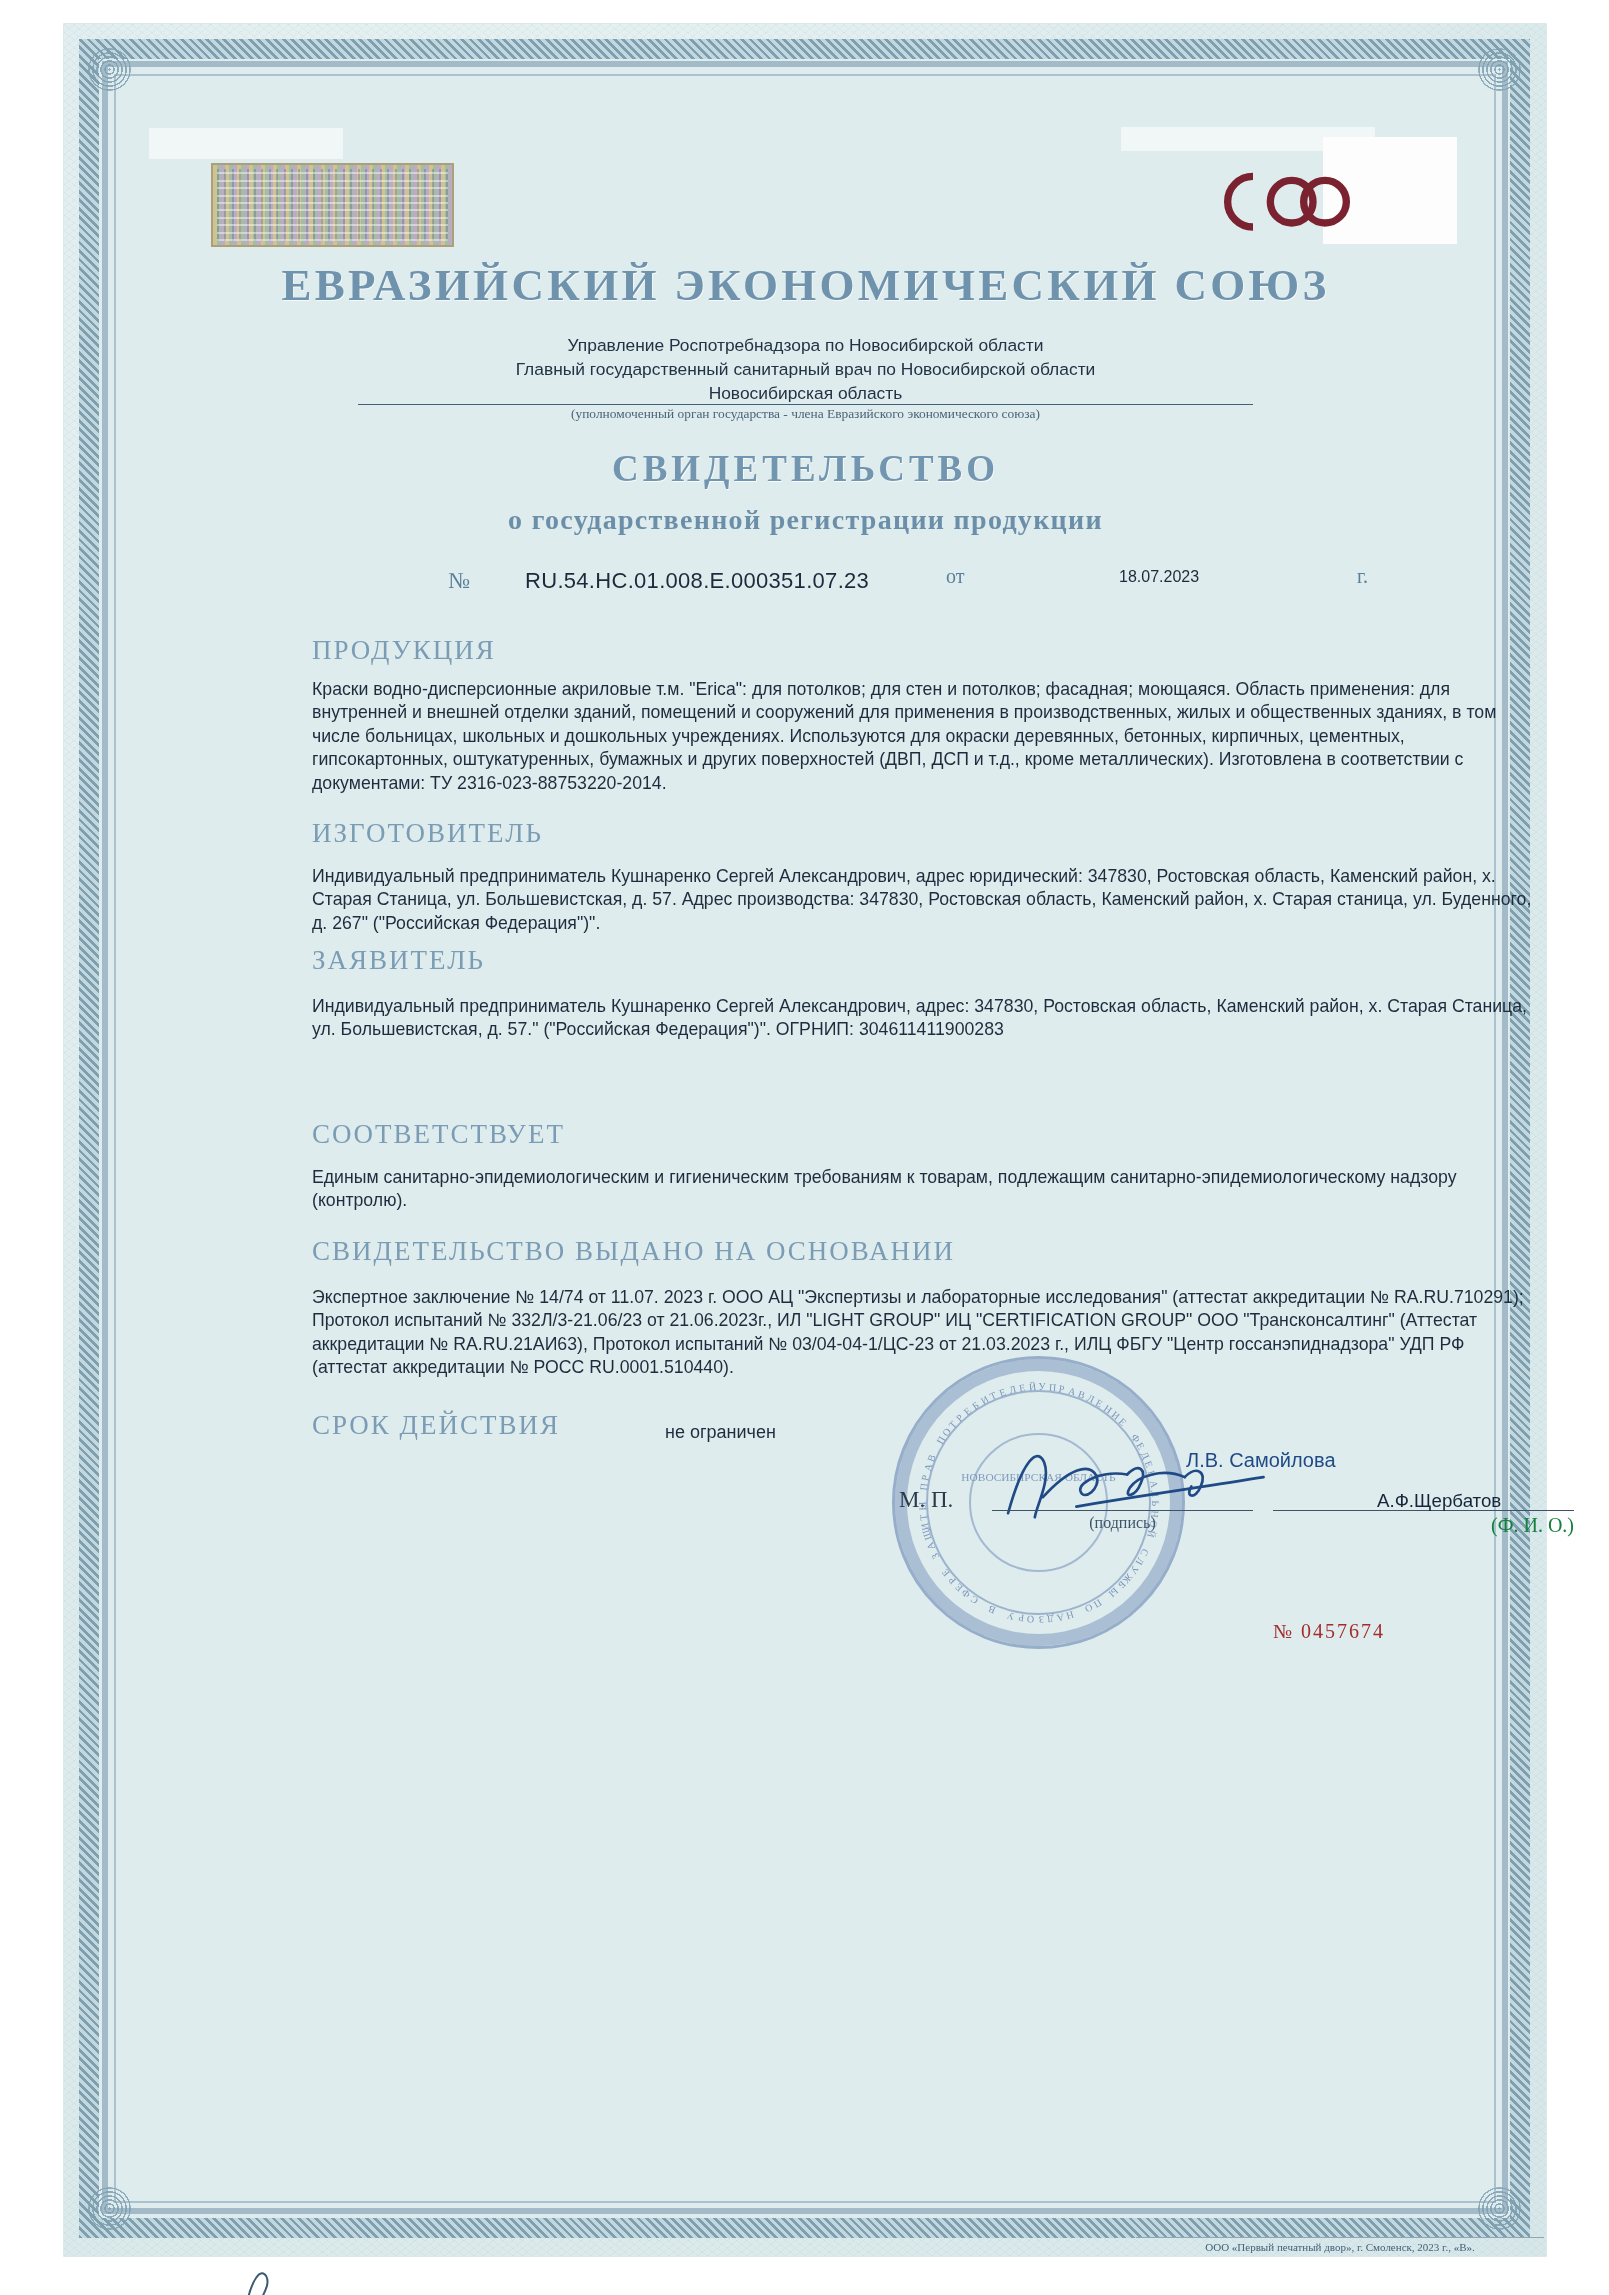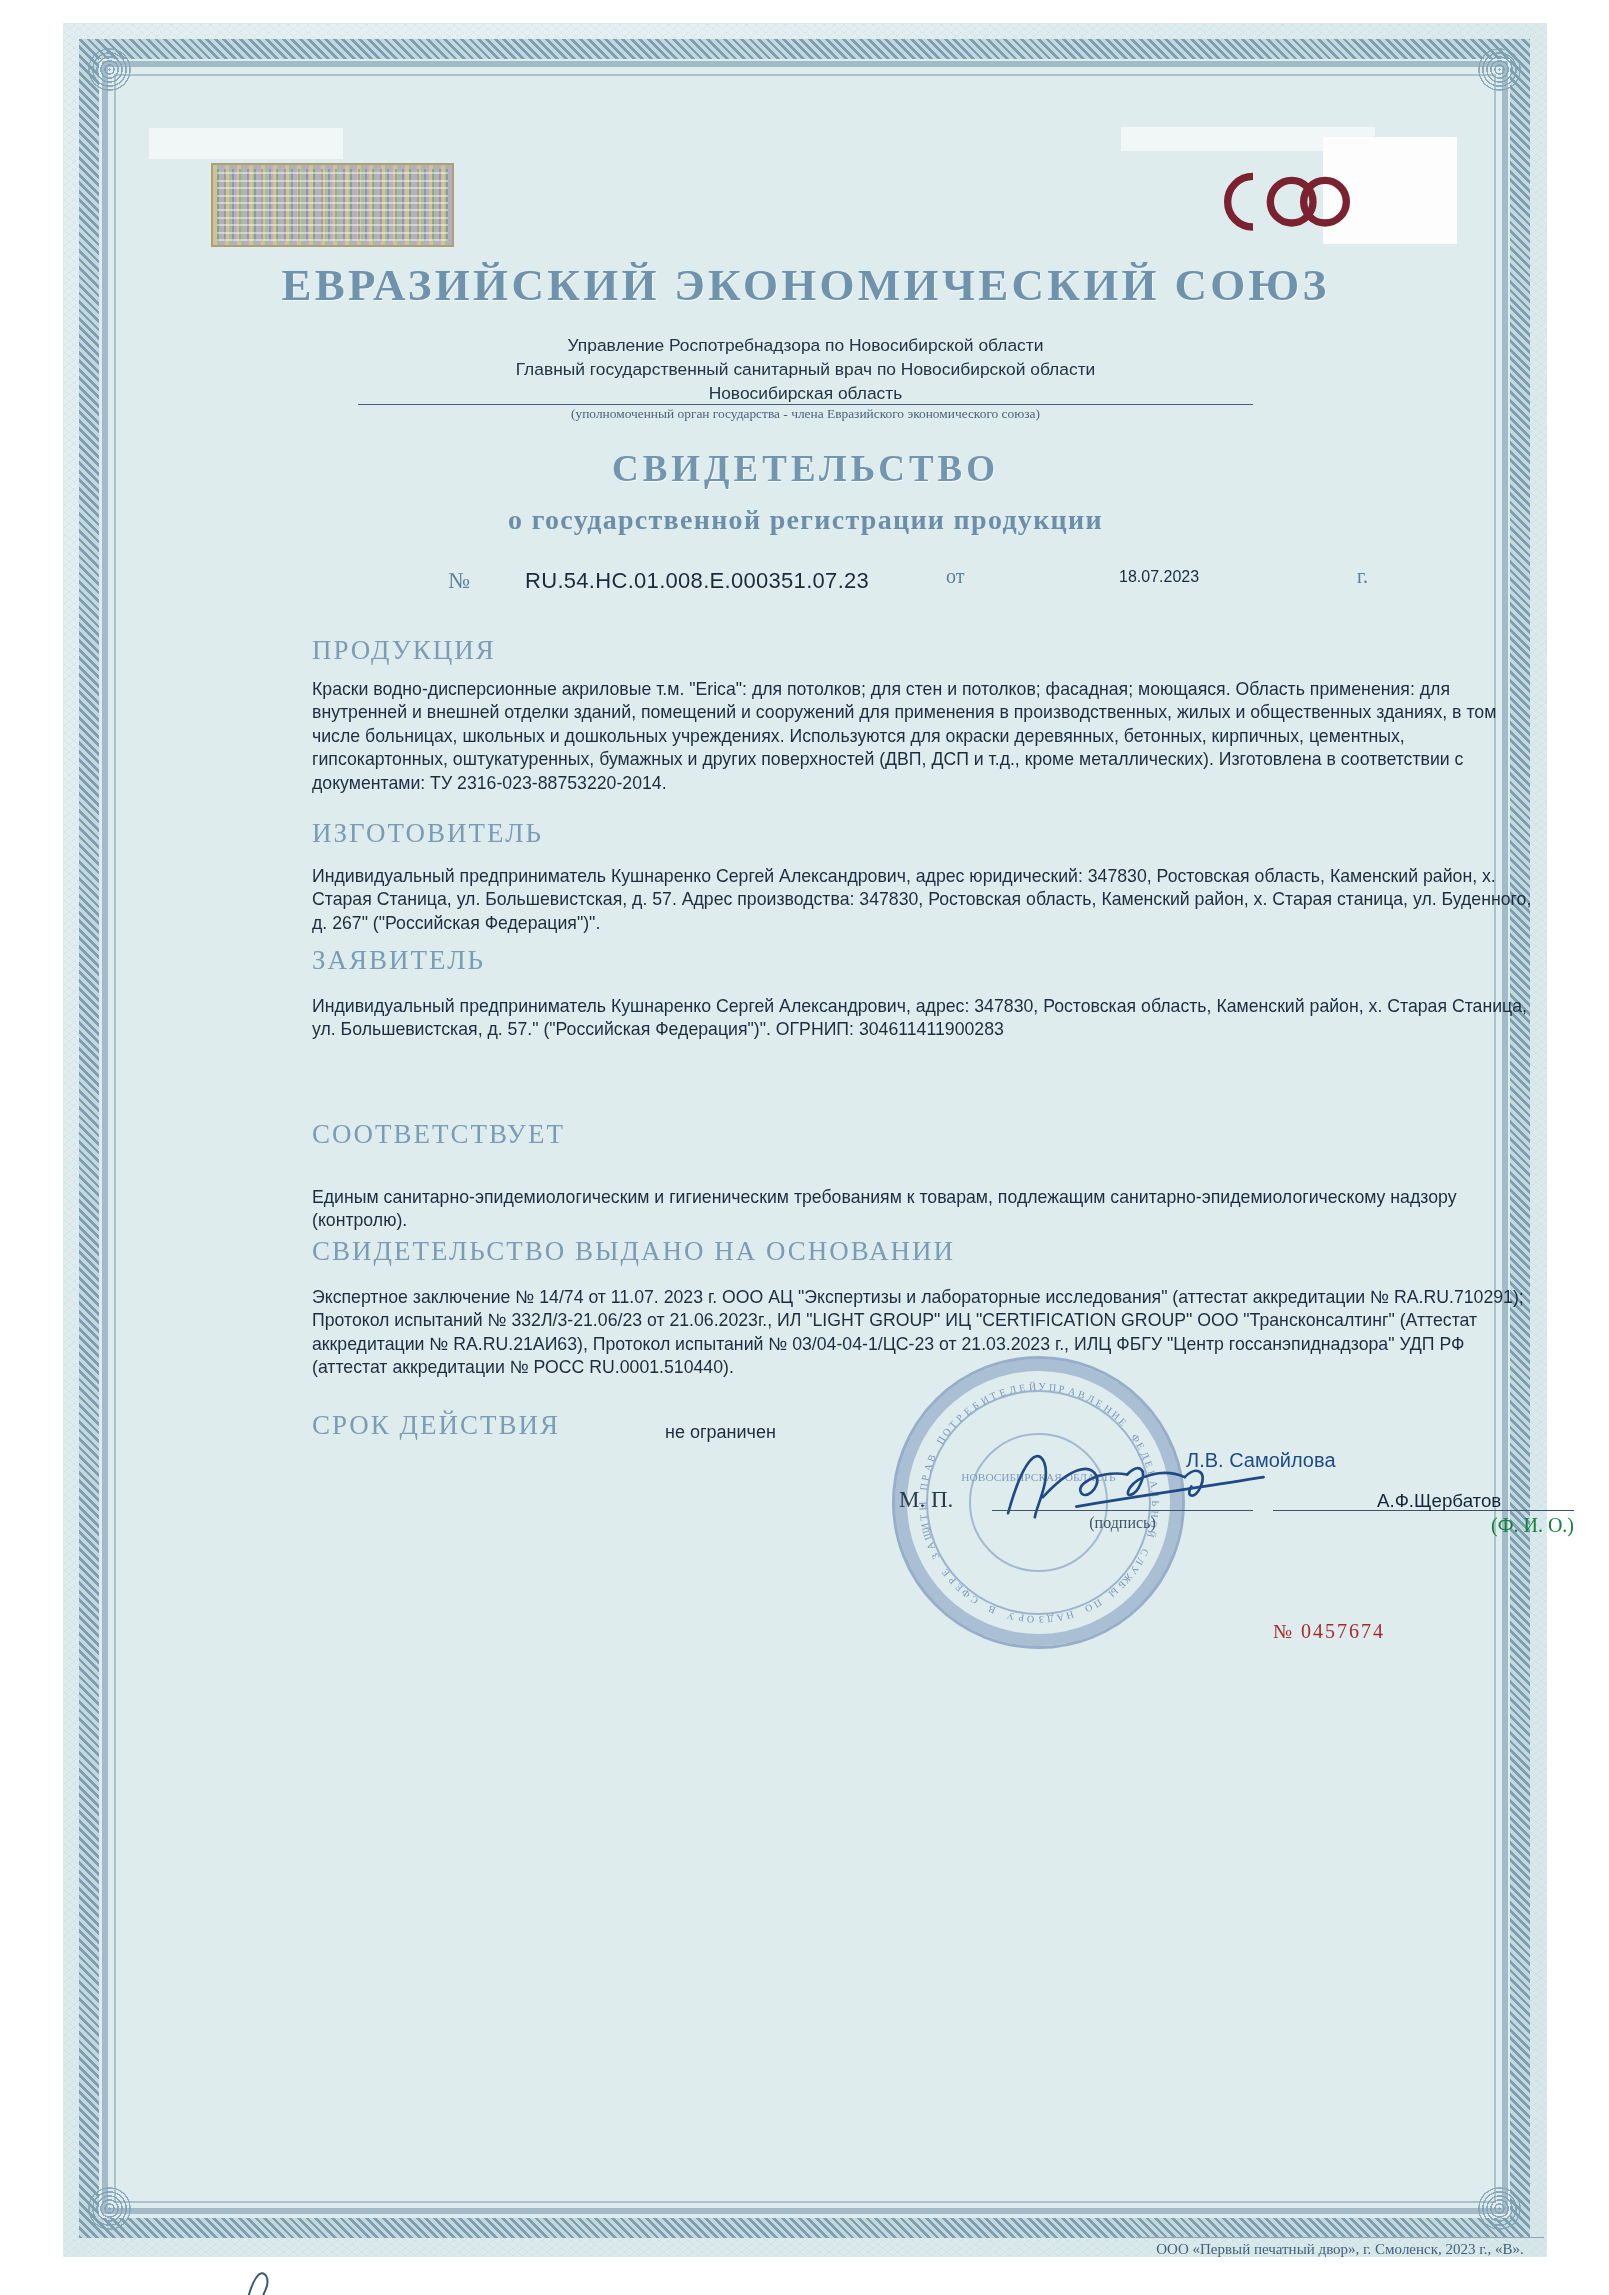--- a/index.html
+++ b/index.html
@@ -237,21 +237,21 @@
   .s-prod-h { left: 175px; top: 535px; }
   .s-prod-b { left: 175px; top: 578px; }
 
   .s-manu-h { left: 175px; top: 718px; }
   .s-manu-b { left: 175px; top: 765px; }
 
   .s-appl-h { left: 175px; top: 845px; }
   .s-appl-b { left: 175px; top: 895px; }
 
   .s-conf-h { left: 175px; top: 1019px; }
-  .s-conf-b { left: 175px; top: 1066px; margin-top: 20px; }
+  .s-conf-b { left: 175px; top: 1066px; }
 
   .s-base-h { left: 175px; top: 1136px; }
   .s-base-b { left: 175px; top: 1186px; }
 
   .s-term-h { left: 175px; top: 1310px; }
   .s-term-v {
     position: absolute;
     left: 528px; top: 1322px;
     font-size: 18px;
     color: #1d2d3d;
@@ -387,21 +387,21 @@
     left: 1136px; top: 2237px;
     width: 408px;
     border-bottom: 0.7px solid #8fa6b4;
   }
   .footer-txt {
     position: absolute;
     left: 1136px; top: 2241px;
     width: 408px;
     text-align: center;
     font-family: "Liberation Serif", serif;
-    font-size: 15px;
+    font-size: 11px;
     color: #44607a;
   }
   .corner-scribble {
     position: absolute;
     left: 100px; top: 2159px;
     width: 60px; height: 60px;
   }
 </style>
 </head>
 <body>

